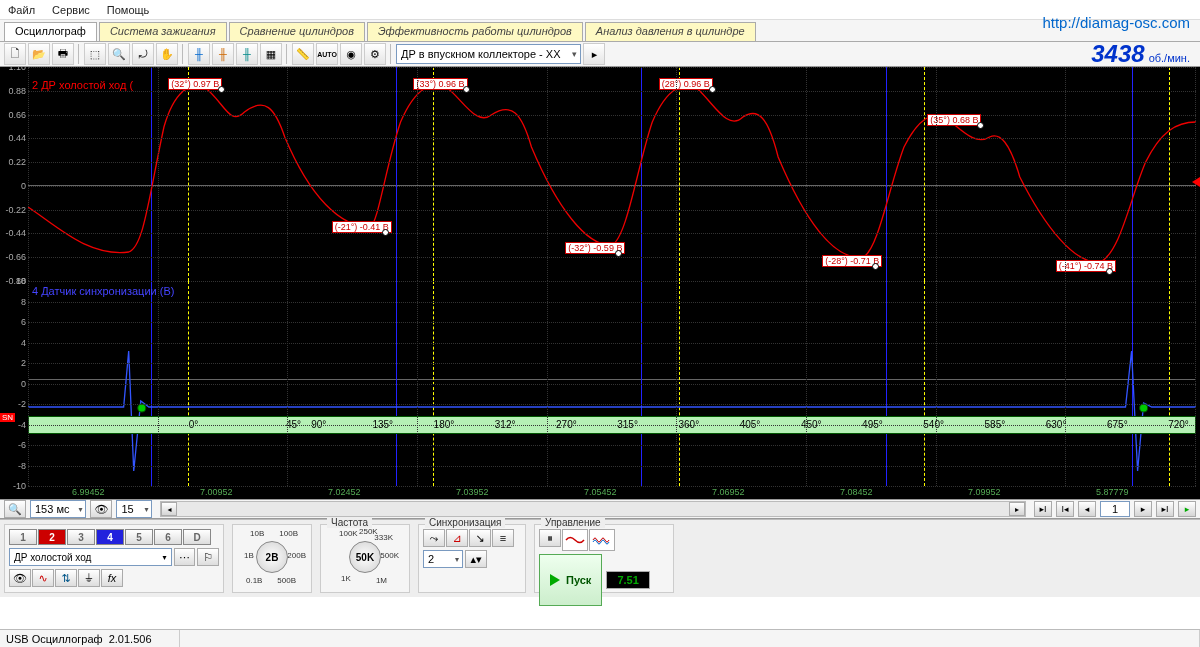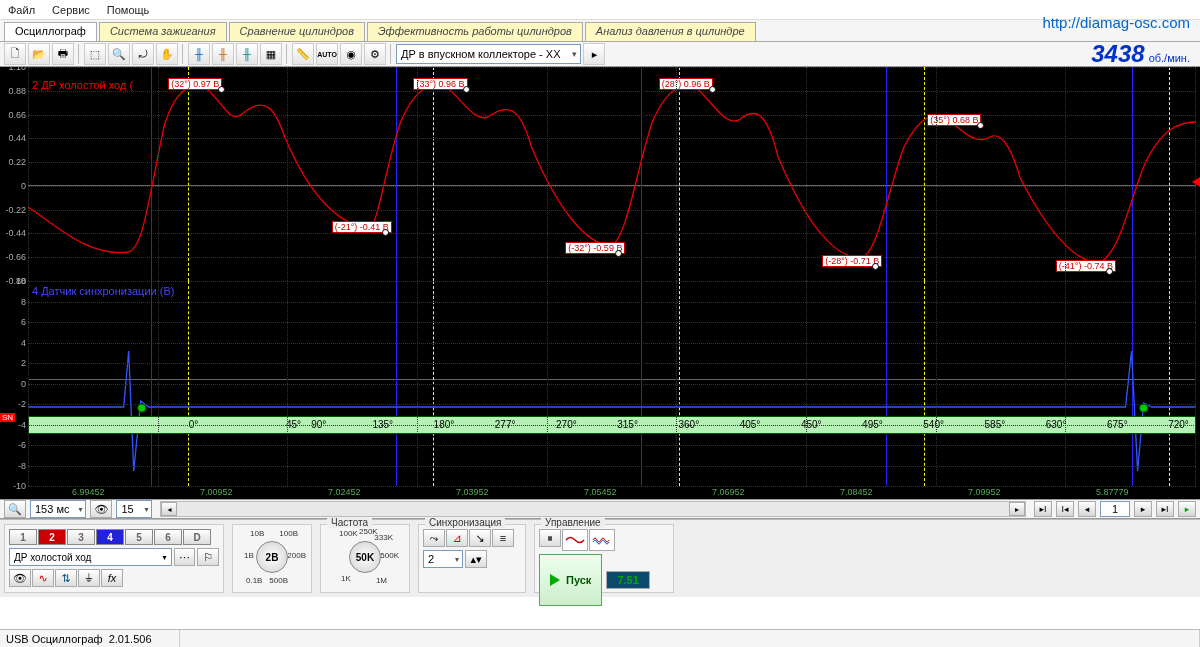--- a/index.html
+++ b/index.html
@@ -65,21 +65,21 @@
 .ch-btn.c4 { background: #22d; color: #fff; }
 .combo-in { height: 18px; border: 1px solid #7a9ac0; background: #fff; padding: 0 4px; font-size: 10px; display: flex; align-items: center; width: 165px; position: relative; }
 .combo-in::after { content: "▾"; position: absolute; right: 4px; font-size: 8px; }
 .mini-btn { width: 22px; height: 18px; border: 1px solid #aaa; background: linear-gradient(#fff,#ddd); display: flex; align-items: center; justify-content: center; font-size: 11px; }
 .icon-row { display: flex; gap: 1px; }
 .dial { width: 56px; height: 56px; position: relative; }
 .dial-circle { position: absolute; left: 12px; top: 12px; width: 32px; height: 32px; border-radius: 50%; background: radial-gradient(#fff,#d0d0d0); border: 1px solid #888; display: flex; align-items: center; justify-content: center; font-size: 10px; font-weight: bold; }
 .dial-lbl { position: absolute; font-size: 8px; color: #333; }
 .run-btn { display: flex; align-items: center; gap: 6px; border: 1px solid #5a5; background: linear-gradient(#efe,#cec); padding: 19px 10px; font-weight: bold; color: #050; }
 .play-tri { width: 0; height: 0; border-left: 10px solid #0a0; border-top: 6px solid transparent; border-bottom: 6px solid transparent; }
-.status-val { border: 1px solid #aaa; background: #0c4a6e; padding: 2px 10px; color: #0a0; font-weight: bold; }
+.status-val { border: 1px solid #aaa; background: #000000; padding: 2px 10px; color: #0a0; font-weight: bold; }
 .wave-ico { width: 26px; height: 22px; border: 1px solid #aaa; background: #fff; display: flex; align-items: center; justify-content: center; }
 
 .statusbar { position: absolute; bottom: 0; left: 0; right: 0; height: 18px; background: #f5f5f5; border-top: 1px solid #bbb; display: flex; align-items: center; font-size: 11px; }
 .statusbar .cell { padding: 0 6px; border-right: 1px solid #ccc; height: 100%; display: flex; align-items: center; }
 
 .ico-new::before { content: "🗋"; }
 .ico-open::before { content: "📂"; }
 .ico-print::before { content: "🖶"; }
 </style>
 </head>
@@ -213,21 +213,21 @@
       <path d="M0,126 L95,126 L100,70 L105,190 L112,120 L120,126 L1090,126 L1096,70 L1102,190 L1108,122 L1116,126 L1160,126" fill="none" stroke="#35f" stroke-width="1.3"></path>
       <circle cx="113" cy="127" r="4" fill="#0c0" stroke="#050"></circle>
       <circle cx="1108" cy="127" r="4" fill="#0c0" stroke="#050"></circle>
     </svg>
     <div class="deg-ruler" style="top:66%">
         <span class="deg-tick" style="left: 13.7%;">0°</span>
         <span class="deg-tick" style="left: 18.95%; margin-left: 36px;">45°</span>
         <span class="deg-tick" style="left: 24.2%;">90°</span>
         <span class="deg-tick" style="left: 29.45%;">135°</span>
         <span class="deg-tick" style="left: 34.7%;">180°</span>
-        <span class="deg-tick" style="left: 39.95%;">277°</span>
+        <span class="deg-tick" style="left: 39.95%;">312°</span>
         <span class="deg-tick" style="left: 45.2%;">270°</span>
         <span class="deg-tick" style="left: 50.45%;">315°</span>
         <span class="deg-tick" style="left: 55.7%;">360°</span>
         <span class="deg-tick" style="left: 60.95%;">405°</span>
         <span class="deg-tick" style="left: 66.2%;">450°</span>
         <span class="deg-tick" style="left: 71.45%;">495°</span>
         <span class="deg-tick" style="left: 76.7%;">540°</span>
         <span class="deg-tick" style="left: 81.95%;">585°</span>
         <span class="deg-tick" style="left: 87.2%;">630°</span>
         <span class="deg-tick" style="left: 92.45%;">675°</span>
@@ -329,21 +329,21 @@
     </div>
   </div>
 
   <div class="panel-group" style="width:80px;align-items:center">
     <div class="dial">
       <span class="dial-lbl" style="top:0;left:6px">10В</span>
       <span class="dial-lbl" style="top:0;right:2px">100В</span>
       <span class="dial-lbl" style="top:22px;left:0">1В</span>
       <span class="dial-lbl" style="top:22px;right:-6px">200В</span>
       <span class="dial-lbl" style="bottom:0;left:2px">0.1В</span>
-      <span class="dial-lbl" style="bottom:0;right:12px">500В</span>
+      <span class="dial-lbl" style="bottom:0;right:4px">500В</span>
       <div class="dial-circle">2В</div>
     </div>
   </div>
 
   <div class="panel-group" style="width:90px;align-items:center">
     <div class="title">Частота</div>
     <div class="dial">
       <span class="dial-lbl" style="top:0;left:2px">100K</span>
       <span class="dial-lbl" style="top:-2px;left:22px">250K</span>
       <span class="dial-lbl" style="top:4px;right:0">333K</span>

